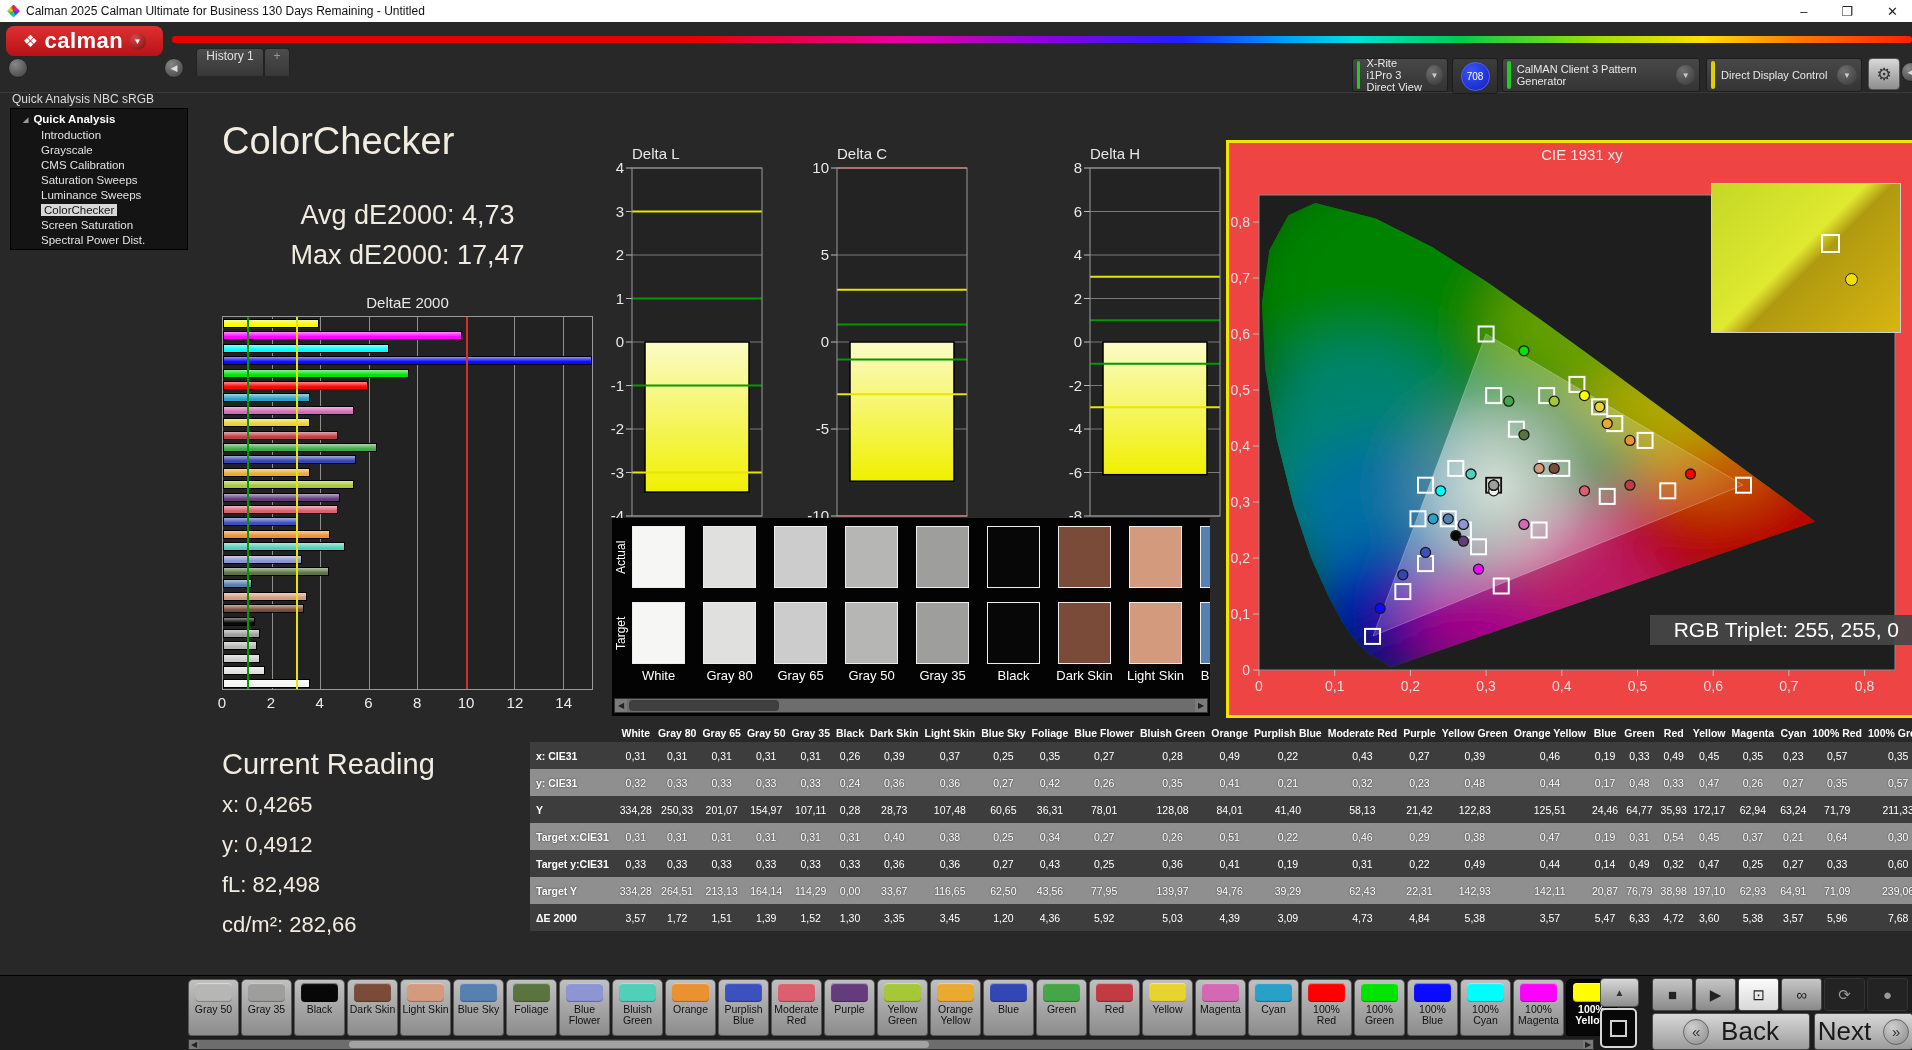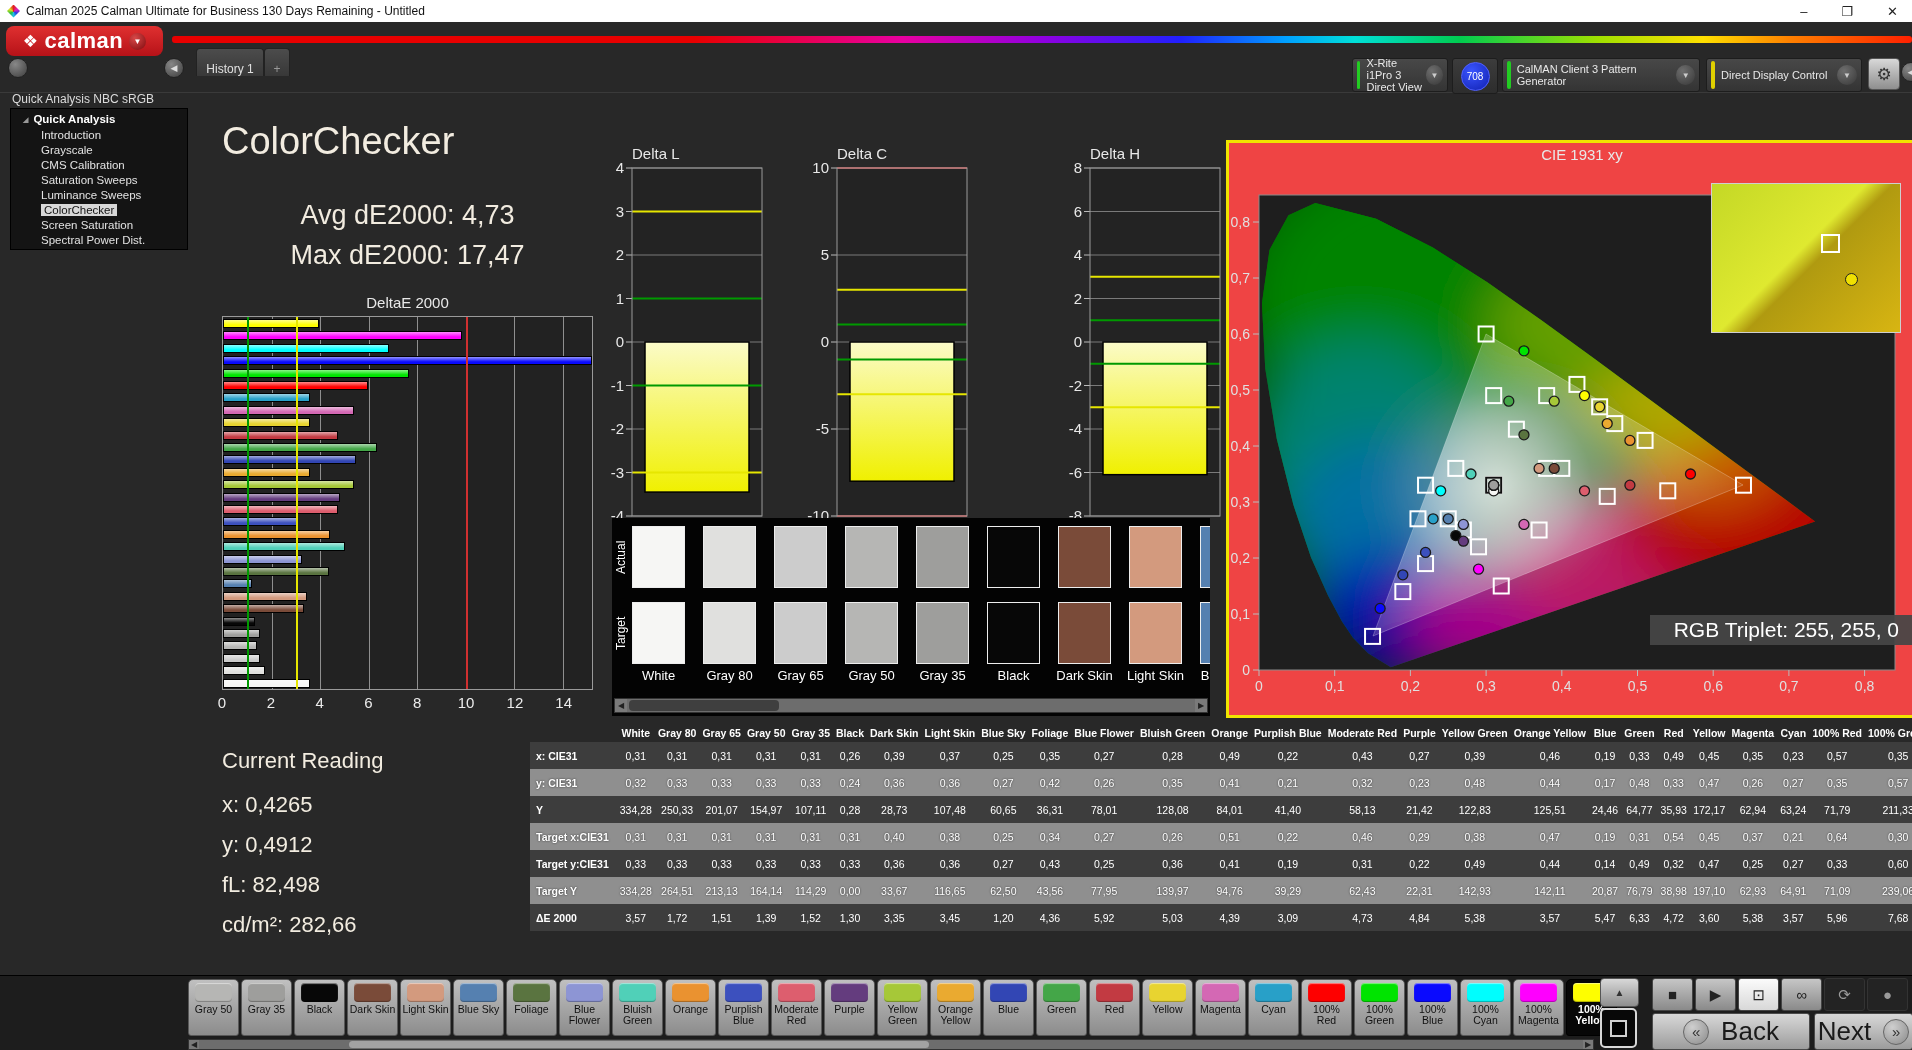--- a/index.html
+++ b/index.html
@@ -9,21 +9,21 @@
   .titlebar{left:0;top:0;width:1912px;height:22px;background:#ffffff;color:#111;display:flex;align-items:center;font-size:12px}
   .app-icon{width:13px;height:13px;margin:0 6px 0 7px;background:conic-gradient(#e02020,#e020c0,#2040e0,#20c0e0,#20c040,#e0e020,#e02020);clip-path:polygon(50% 0,100% 50%,50% 100%,0 50%)}
   .win-controls{margin-left:auto;display:flex;align-items:center;gap:34px;padding-right:14px;font-size:13px;color:#222}
   .win-controls span{cursor:default}
   
   .logo{left:6px;top:26px;width:157px;height:30px;background:linear-gradient(#e03030,#b61218);border-radius:8px;display:flex;align-items:center;justify-content:center;gap:6px;color:#fff;font-weight:bold;font-size:22px;letter-spacing:.5px}
   .logo .gem{font-size:17px;font-weight:normal}
   .logo .dd{width:17px;height:17px;border-radius:50%;background:radial-gradient(circle at 35% 30%,#d84848,#7e0a0e);display:flex;align-items:center;justify-content:center;font-size:8px;color:#fff}
   .rainbow{left:172px;top:36px;width:1740px;height:7px;border-radius:3px;background:linear-gradient(90deg,#e80000 0%,#e80000 30%,#e800a0 42%,#9000e0 50%,#2020ff 58%,#00a0ff 64%,#00e0d8 68%,#00cc50 74%,#a0e000 82%,#ffe000 88%,#ff8000 93%,#ff2000 100%)}
   .round-btn{width:18px;height:18px;border-radius:50%;background:radial-gradient(circle at 35% 30%,#888,#3c3c3c);border:1px solid #222;display:flex;align-items:center;justify-content:center;font-size:9px;color:#ddd}
-  .tab{background:linear-gradient(#4c4c4c,#383838);border:1px solid #222;border-bottom:none;border-radius:4px 4px 0 0;color:#e0e0e0;font-size:12px;display:flex;align-items:flex-end;justify-content:center}
+  .tab{background:linear-gradient(#4c4c4c,#383838);border:1px solid #222;border-bottom:none;border-radius:4px 4px 0 0;color:#e0e0e0;font-size:12px;display:flex;align-items:flex-start;justify-content:center}
   .meter{display:flex;align-items:center;background:linear-gradient(#484848,#343434);border:1px solid #1d1d1d;border-radius:3px;color:#e8e8e8;font-size:11px;padding:2px 4px;box-sizing:border-box}
   .meter .bar{width:4px;align-self:stretch;border-radius:2px;margin-right:6px}
   .meter .dd{width:20px;height:20px;border-radius:50%;background:radial-gradient(circle at 35% 30%,#6e6e6e,#373737);margin-left:auto;display:flex;align-items:center;justify-content:center;font-size:8px;color:#ccc}
   .badge-box{background:linear-gradient(#3c3c3c,#2d2d2d);border:1px solid #1d1d1d;border-radius:3px;display:flex;align-items:center;justify-content:center}
   .badge{width:27px;height:27px;border-radius:50%;background:radial-gradient(circle at 35% 30%,#3a55ff,#1020b0);border:1px solid #5060ff;color:#fff;font-size:10px;display:flex;align-items:center;justify-content:center}
   .toolbtn{background:linear-gradient(#d8d8d8,#8e8e8e);border:1px solid #555;border-radius:4px;display:flex;align-items:center;justify-content:center;color:#333}
   
   .side-title{left:12px;top:92px;font-size:12px;color:#dcdcdc}
   .tree{left:10px;top:108px;width:178px;height:142px;background:#141414;border:1px solid #000;padding:3px 0;box-sizing:border-box}
   .tree-item{font-size:11.5px;line-height:15px;color:#e2e2e2;padding-left:30px;white-space:nowrap}
@@ -57,21 +57,21 @@
   .scroll-thumb{position:absolute;top:1px;bottom:1px;border-radius:4px}
   .scroll-arrow{position:absolute;top:0;bottom:0;width:12px;background:#7a7a7a;color:#222;font-size:8px;display:flex;align-items:center;justify-content:center}
   
   .cie-box{left:1226px;top:140px;width:712px;height:578px;border:3px solid #f0e400;background:#ef4444;box-sizing:border-box}
   .cie-title{position:absolute;left:0;top:3px;width:100%;text-align:center;font-size:15px;color:#e8e8e8}
   .cie-inset{position:absolute;left:482px;top:40px;width:188px;height:148px;border:1px solid #cfcfcf;background:linear-gradient(135deg,#c4d826 0%,#dfe930 46%,#b09a10 54%,#d8b512 100%)}
   .cie-inset .sq{position:absolute;width:15px;height:15px;border:2px solid #fff;left:58%;top:34%}
   .cie-inset .ci{position:absolute;width:11px;height:11px;border-radius:50%;border:1.5px solid #222;background:#f0e000;left:71%;top:60%}
   .rgb-label{position:absolute;right:12px;top:472px;background:rgba(70,70,70,.93);color:#fff;font-size:21px;padding:3px 24px}
   
-  .cur-title{left:222px;top:748px;font-size:22px;color:#f2ece0}
+  .cur-title{left:222px;top:748px;font-size:29px;color:#f2ece0}
   .cur-line{left:222px;font-size:22px;color:#f2ece0}
   
   .tbl-wrap{left:530px;top:724px;width:1382px;height:220px;overflow:hidden}
   table.data{border-collapse:collapse;font-size:10.5px;color:#fff;white-space:nowrap}
   table.data th{font-weight:bold;padding:3px 3px;text-align:center}
   table.data td{padding:0 3px;text-align:center;height:27px}
   table.data td.lbl{text-align:left;font-weight:bold;padding-left:6px;padding-right:8px}
   tr.dark{background:#3d3d3d}
   tr.light{background:#8f8f8f;text-shadow:0 0 2px rgba(0,0,0,.7)}
   

